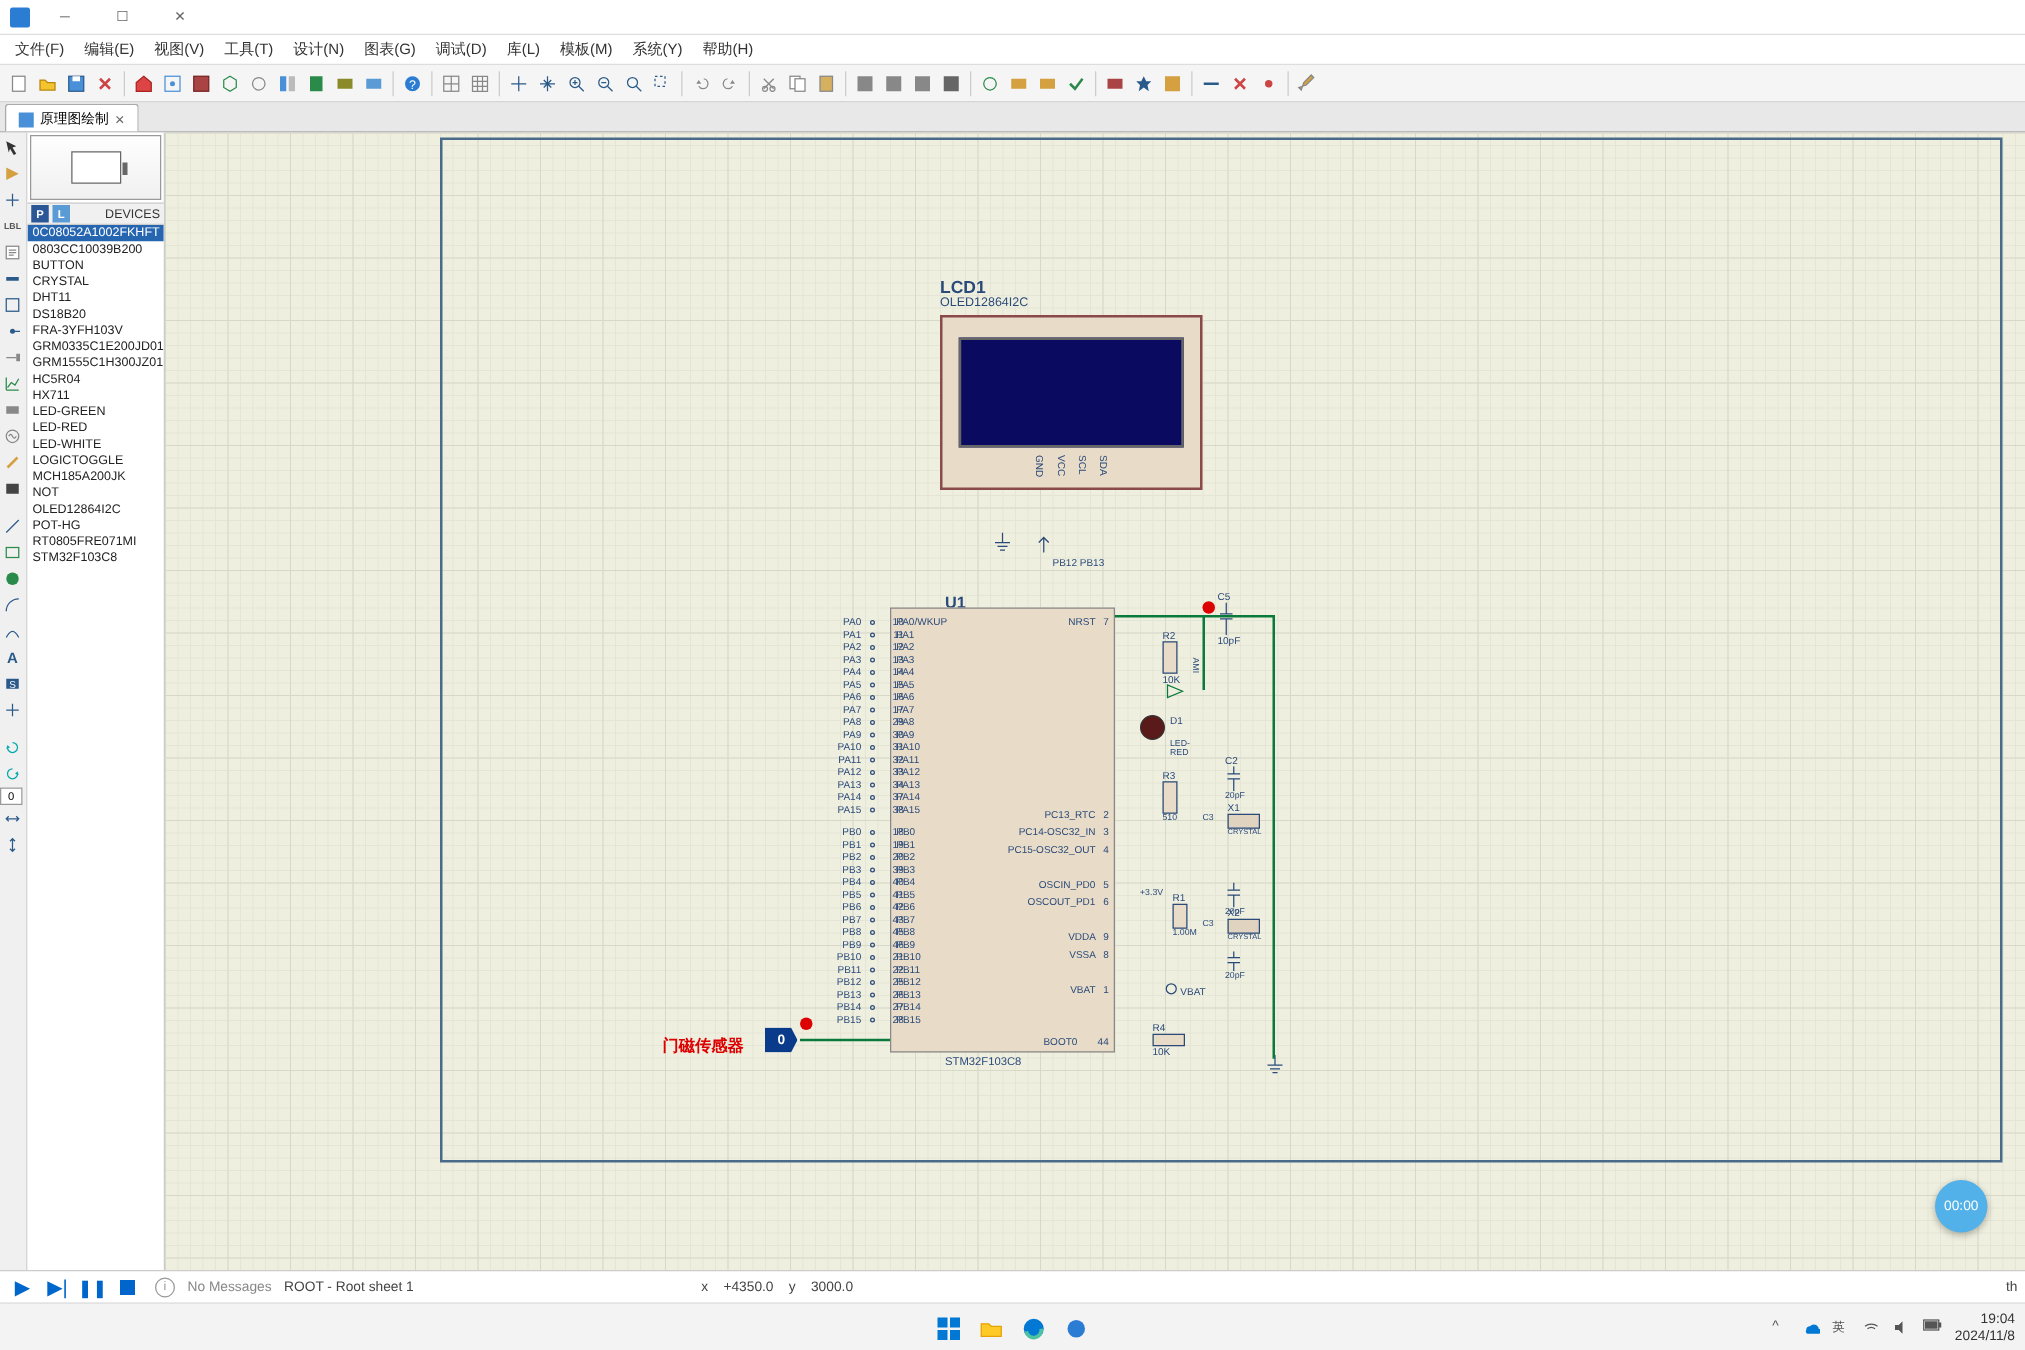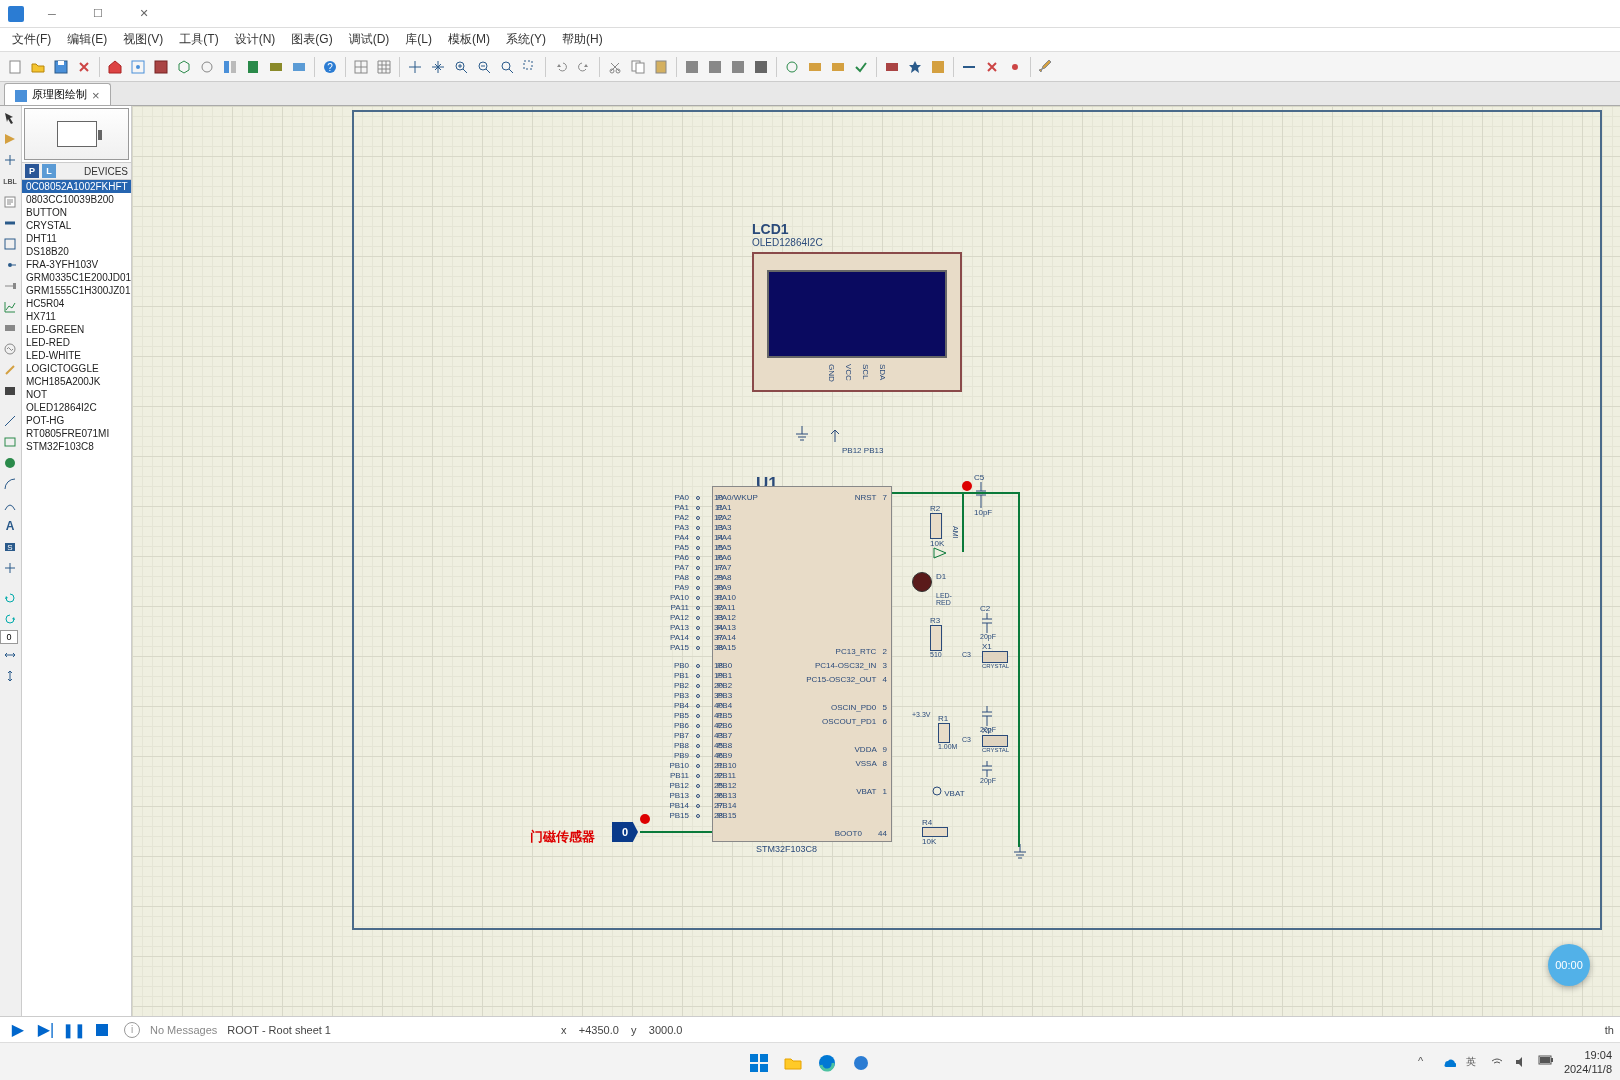--- a/index.html
+++ b/index.html
@@ -57,21 +57,21 @@
 
 .lcd-block { position: absolute; left: 620px; top: 115px; }
 .lcd-label { font-size: 14px; color: #2a4a7a; font-weight: bold; }
 .lcd-sub { font-size: 10px; color: #2a4a7a; }
 .lcd-outer { width: 210px; height: 140px; border: 2px solid #8a4a4a; background: #e8dcc8; margin-top: 4px; padding: 10px; position:relative; }
 .lcd-inner { width: 180px; height: 88px; background: #0a0a60; border: 2px solid #666; margin: 6px auto 0; }
 .lcd-pins { display: flex; justify-content: center; gap: 8px; font-size: 8px; color: #2a4a7a; margin-top: 6px; }
 .lcd-pin { writing-mode: vertical-rl; text-orientation: mixed; height: 24px; }
 
 .mcu-block { position: absolute; left: 580px; top: 380px; }
-.mcu-label { font-size: 17px; color: #2a4a7a; font-weight: bold; position:absolute; left:44px; top:-12px; }
+.mcu-label { font-size: 13px; color: #2a4a7a; font-weight: bold; position:absolute; left:44px; top:-12px; }
 .mcu-body { width: 180px; height: 356px; background: #e8dcc8; border: 1px solid #888; position: relative; }
 .mcu-pins-left { position: absolute; left: -48px; top: 6px; font-size: 8px; color: #2a4a7a; line-height: 10px; }
 .mcu-pins-left div { height: 10px; display:flex; align-items:center; }
 .mcu-pins-left .pinnum { width:16px; text-align:right; margin-right:4px; }
 .mcu-inner-left { position:absolute; left:4px; top:6px; font-size:8px; color:#2a4a7a; line-height:10px; }
 .mcu-inner-left div { height:10px; }
 .mcu-inner-right { position:absolute; right:4px; top:6px; font-size:8px; color:#2a4a7a; text-align:right; line-height:10px; }
 .mcu-inner-right div { height:14px; }
 .mcu-footer { font-size: 9px; color: #2a4a7a; margin-top: 2px; margin-left:44px; }
 

